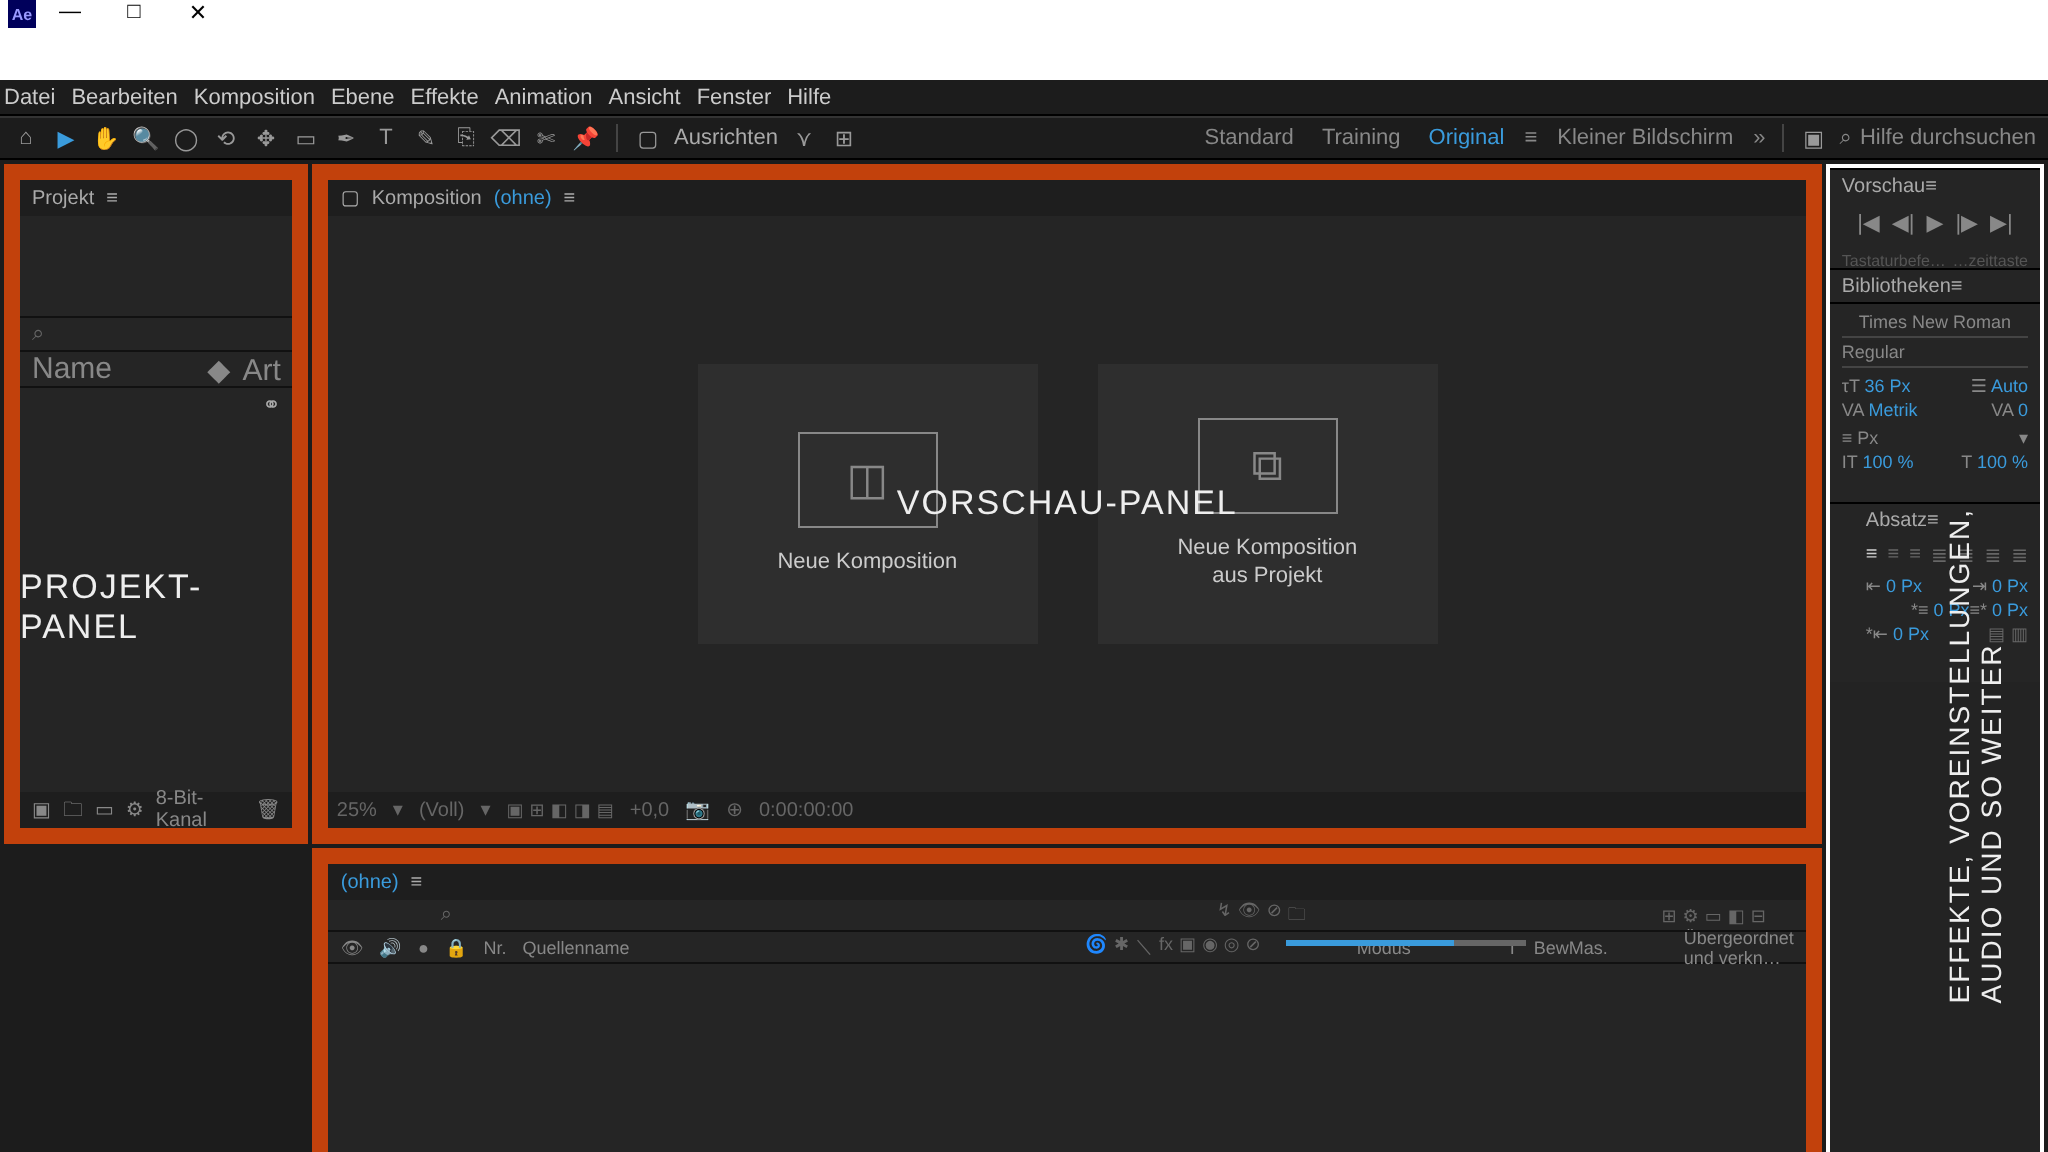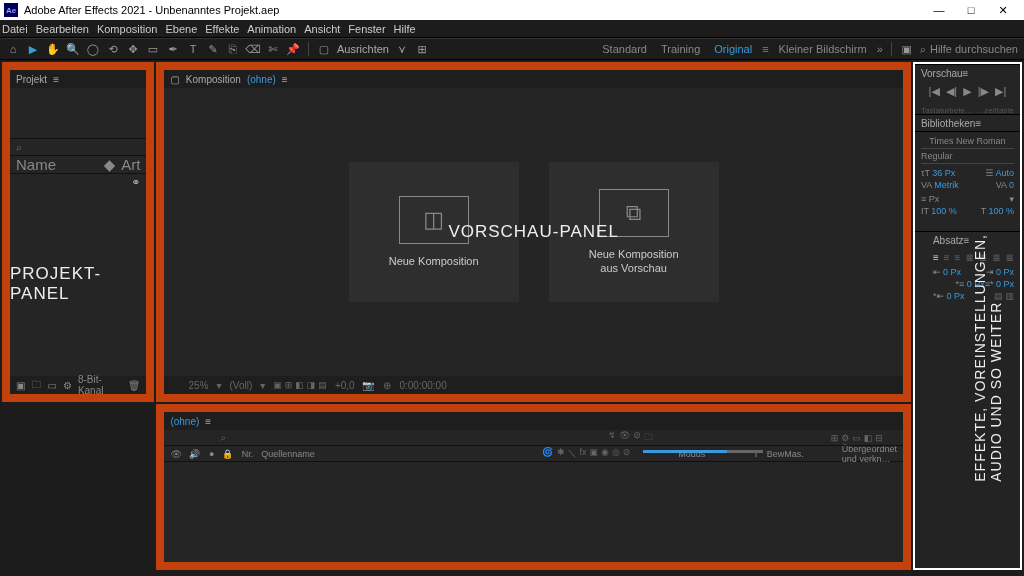--- a/index.html
+++ b/index.html
@@ -1,17 +1,17 @@
 <!DOCTYPE html>
 <html><head>
 <meta charset="utf-8">
 <style>
   * { margin: 0; padding: 0; box-sizing: border-box; font-family: "Segoe UI", Tahoma, sans-serif; }
   body { width: 1024px; height: 576px; background: #1c1c1c; color: #bbb; font-size: 11px; overflow: hidden; }
-  .titlebar { height: 20px; background: #fff; color: #000; display: flex; align-items: center; padding: 0 4px; }
+  .titlebar { height: 40px; background: #fff; color: #000; display: flex; padding: 0 4px; }
   .titlebar .logo { width: 14px; height: 14px; background: #00005b; margin-right: 6px; display:flex;align-items:center;justify-content:center;font-size:8px;color:#9999ff;font-weight:bold;}
   .titlebar .title { flex: 1; font-size: 11px; }
   .titlebar .winbtns { display: flex; gap: 10px; padding-right: 6px; }
   .titlebar .winbtn { width: 22px; text-align: center; cursor: pointer; }
   .menubar { height: 18px; background: #1c1c1c; display: flex; align-items: center; padding: 0 2px; gap: 8px; font-size: 11px; color:#ccc;border-bottom:1px solid #000;}
   .menubar span { cursor: pointer; }
   .toolbar { height: 22px; background: #1c1c1c; border-top:1px solid #333; border-bottom:1px solid #000; display:flex; align-items:center; padding:0 6px; gap:6px; font-size:11px;}
   .toolbar .tbicon { width:14px; height:14px; display:flex;align-items:center;justify-content:center;color:#999; cursor:pointer;}
   .toolbar .sep { width:1px; height:14px; background:#444; margin:0 2px;}
   .toolbar .spacer { flex:1; }
@@ -28,21 +28,21 @@
   .project .body { flex:1; display:flex;align-items:center;justify-content:center; }
   .biglabel { font-size:17px; letter-spacing:1px; color:#eee; font-weight:300;}
   .project .footer { height:18px; background:#1e1e1e; display:flex;align-items:center;padding:0 6px;gap:6px;color:#888;font-size:10px;}
   .centercol { display:flex; flex-direction:column; gap:2px; flex:1; }
   .comp { height:340px; }
   .comp .body { flex:1; display:flex; align-items:center; justify-content:center; gap:30px; position:relative;}
   .compcard { width:170px; height:140px; background:#2e2e2e; display:flex;flex-direction:column;align-items:center;justify-content:center; gap:10px; cursor:pointer;}
   .compcard .iconbox { width:70px;height:48px;border:1px solid #888;display:flex;align-items:center;justify-content:center;}
   .compcard .label { font-size:11px; color:#ccc; text-align:center; line-height:1.3;}
   .comp .overlay { position:absolute; font-size:17px; letter-spacing:1px; color:#eee; font-weight:300;}
-  .comp .footer { height:18px; background:#1e1e1e; display:flex;align-items:center;padding:0 24px;gap:8px;color:#666;font-size:10px;}
+  .comp .footer { height:18px; background:#1e1e1e; display:flex;align-items:center;padding:0 4px;gap:8px;color:#666;font-size:10px;}
   .timeline { flex:1; }
   .timeline .body { flex:1; display:flex;align-items:center;justify-content:center;}
   .timeline .thdr2 { height:16px; display:flex;align-items:center;padding:0 6px;color:#666;font-size:10px;border-bottom:1px solid #111;}
   .timeline .thdr3 { height:16px; display:flex;align-items:center;padding:0 6px;color:#888;font-size:9px;border-bottom:1px solid #111; gap:8px;}
   .rightcol { width:134px; display:flex; flex-direction:column; gap:2px;}
   .rpanel { background:#252525; border-top:1px solid #000;}
   .rpanel .body { padding:4px 6px; color:#888; font-size:9px;}
   .info { height:58px;}
   .infohdr { height:16px;display:flex;align-items:center;padding:0 6px;font-size:10px;color:#aaa;gap:10px;}
   .infohdr .active{ border-bottom:1px solid #3a9bdc;}
@@ -56,21 +56,20 @@
   .rightwrap { border:2px solid #fff; background:#232323; height:100%; position:relative; display:flex;flex-direction:column;}
   .tline-ruler { position:absolute; right:20px; top:20px; width:120px;}
   .bluebar{height:3px;background:linear-gradient(to right,#3a9bdc 70%,#666 70%);}
   .smallicons { display:flex; gap:3px; color:#666; font-size:9px;}
 </style>
 </head>
 <body>
 
 <div class="titlebar">
   <div class="logo">Ae</div>
-  <div class="title">Adobe After Effects 2021 - Unbenanntes Projekt.aep</div>
   <div class="winbtns">
     <div class="winbtn">—</div>
     <div class="winbtn">□</div>
     <div class="winbtn">✕</div>
   </div>
 </div>
 
 <div class="menubar">
   <span>Datei</span>
   <span>Bearbeiten</span>
@@ -164,21 +163,21 @@
           <div class="iconbox">
               <span style="font-size:22px;color:#888;">◫</span>
             </div>
           <div class="label">Neue Komposition</div>
         </div>
         <div class="compcard">
           <div class="iconbox">
               <span style="font-size:22px;color:#888;">⧉</span>
             </div>
           <div class="label">
-            <span>Neue Komposition</span><br><span>aus Vorschau</span>
+            <span>Neue Komposition</span><br><span>aus Projekt</span>
           </div>
         </div>
         <div class="overlay">VORSCHAU-PANEL</div>
       </div>
       <div class="footer">
         <span>25%</span>
           <span>▾</span>
         <span>(Voll)</span>
           <span>▾</span>
         <span class="smallicons">

